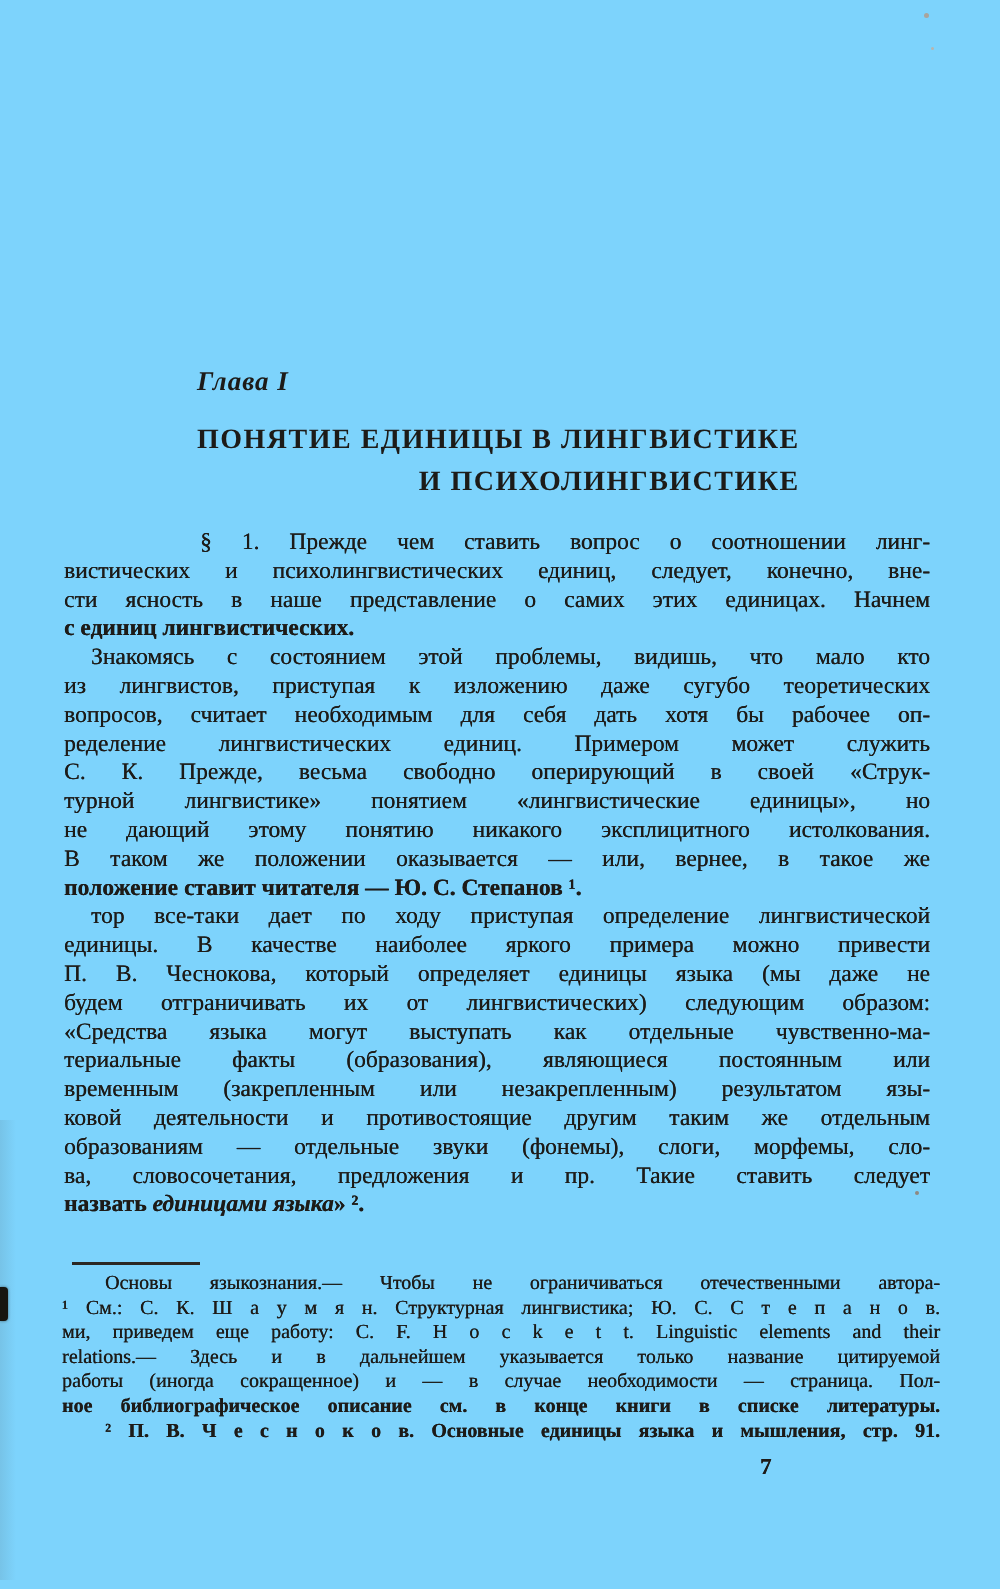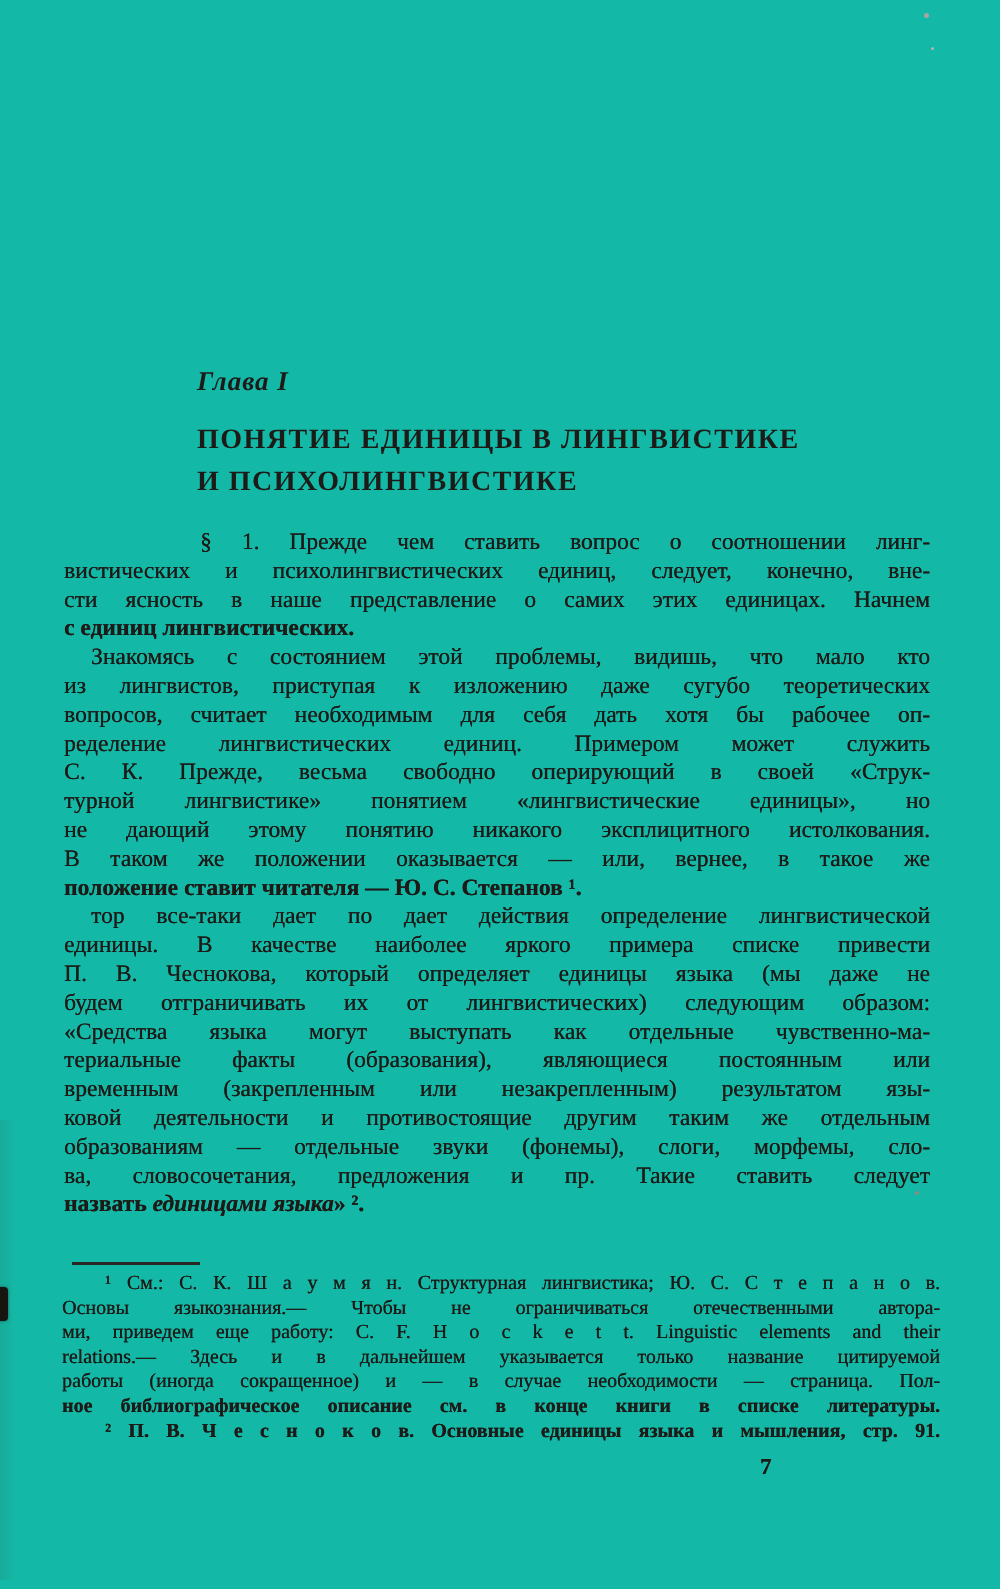--- a/index.html
+++ b/index.html
@@ -5,21 +5,21 @@
   html, body {
     margin: 0;
     padding: 0;
     background: #e8e6e2;
   }
   .page {
     position: relative;
     width: 1000px;
     height: 1589px;
     margin: 0 auto;
-    background: #14b8a6;
+    background: #7dd3fc;
     font-family: "Liberation Serif", "DejaVu Serif", serif;
     color: #1d1b18;
     overflow: hidden;
     text-rendering: geometricPrecision;
   }
   
   .edge-shadow {
     position: absolute;
     left: 0; top: 1120px;
     width: 16px; height: 460px;
@@ -48,20 +48,21 @@
     letter-spacing: 1px;
   }
   .chapter-title {
     position: absolute;
     left: 197px; top: 419px;
     margin: 0;
     font-weight: 700;
     font-size: 28px;
     line-height: 42px;
     letter-spacing: 1.5px;
+    text-align: right;
   }
   .title-line { display: block; }
 
   
   .body-text {
     position: absolute;
     left: 64px; top: 528px;
     width: 866px;
     font-size: 23.5px;
     line-height: 28.8px;
@@ -131,39 +132,39 @@
         <div class="line">из лингвистов, приступая к изложению даже сугубо теоретических</div>
         <div class="line">вопросов, считает необходимым для себя дать хотя бы рабочее оп-</div>
         <div class="line">ределение лингвистических единиц. Примером может служить</div>
         <div class="line">С. К. Прежде, весьма свободно оперирующий в своей «Струк-</div>
         <div class="line">турной лингвистике» понятием «лингвистические единицы», но</div>
         <div class="line">не дающий этому понятию никакого эксплицитного истолкования.</div>
         <div class="line">В таком же положении оказывается — или, вернее, в такое же</div>
         <div class="line last">положение ставит читателя — Ю. С. Степанов ¹.</div>
       </div>
       <div class="paragraph indent-normal">
-        <div class="line">тор все-таки дает по дает действия определение лингвистической</div>
-        <div class="line">единицы. В качестве наиболее яркого примера списке привести</div>
+        <div class="line">тор все-таки дает по ходу приступая определение лингвистической</div>
+        <div class="line">единицы. В качестве наиболее яркого примера можно привести</div>
         <div class="line">П. В. Чеснокова, который определяет единицы языка (мы даже не</div>
         <div class="line">будем отграничивать их от лингвистических) следующим образом:</div>
         <div class="line">«Средства языка могут выступать как отдельные чувственно-ма-</div>
         <div class="line">териальные факты (образования), являющиеся постоянным или</div>
         <div class="line">временным (закрепленным или незакрепленным) результатом язы-</div>
         <div class="line">ковой деятельности и противостоящие другим таким же отдельным</div>
         <div class="line">образованиям — отдельные звуки (фонемы), слоги, морфемы, сло-</div>
         <div class="line">ва, словосочетания, предложения и пр. Такие ставить следует</div>
         <div class="line last">назвать <i>единицами языка</i>» ².</div>
       </div>
     </div>
 
   <div class="footnote-rule"></div>
   <div class="footnotes">
       <div class="paragraph indent-footnote">
+        <div class="line">Основы языкознания.— Чтобы не ограничиваться отечественными автора-</div>
         <div class="line">¹ См.: С. К. Ш а у м я н. Структурная лингвистика; Ю. С. С т е п а н о в.</div>
-        <div class="line">Основы языкознания.— Чтобы не ограничиваться отечественными автора-</div>
         <div class="line">ми, приведем еще работу: C. F. H o c k e t t. Linguistic elements and their</div>
         <div class="line">relations.— Здесь и в дальнейшем указывается только название цитируемой</div>
         <div class="line">работы (иногда сокращенное) и — в случае необходимости — страница. Пол-</div>
         <div class="line last">ное библиографическое описание см. в конце книги в списке литературы.</div>
       </div>
       <div class="paragraph indent-footnote">
         <div class="line last">² П. В. Ч е с н о к о в. Основные единицы языка и мышления, стр. 91.</div>
       </div>
     </div>
 

